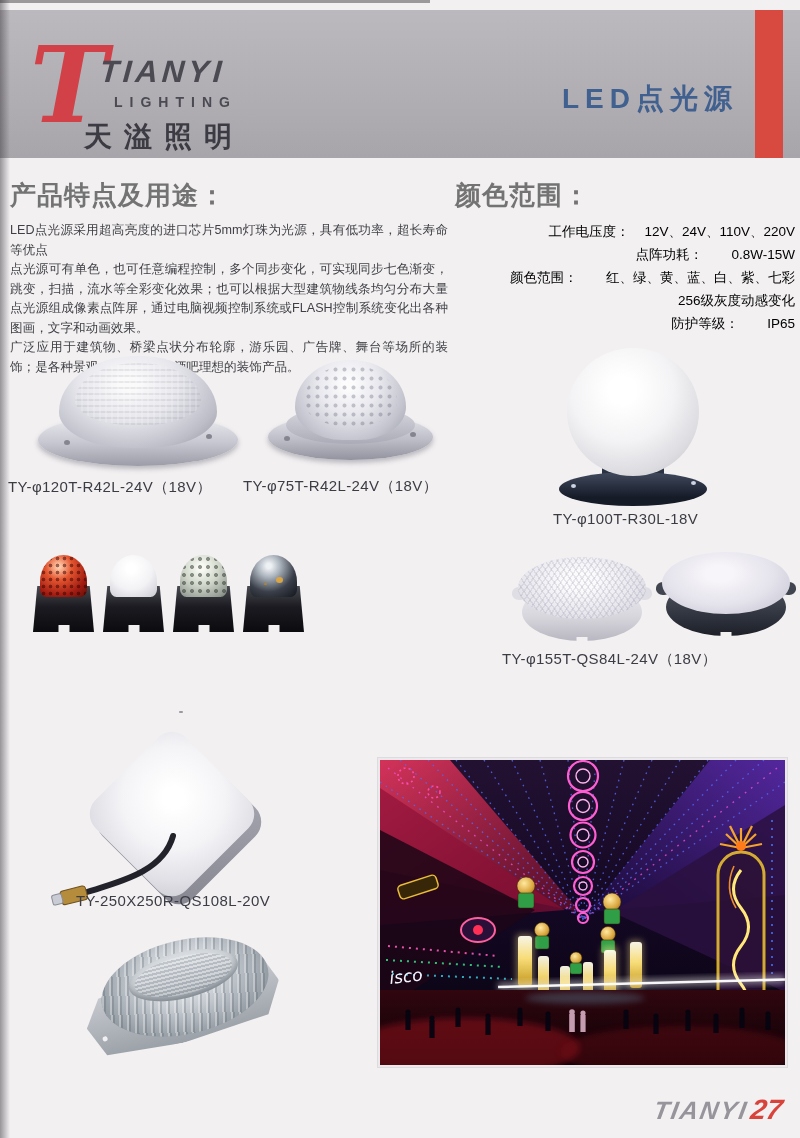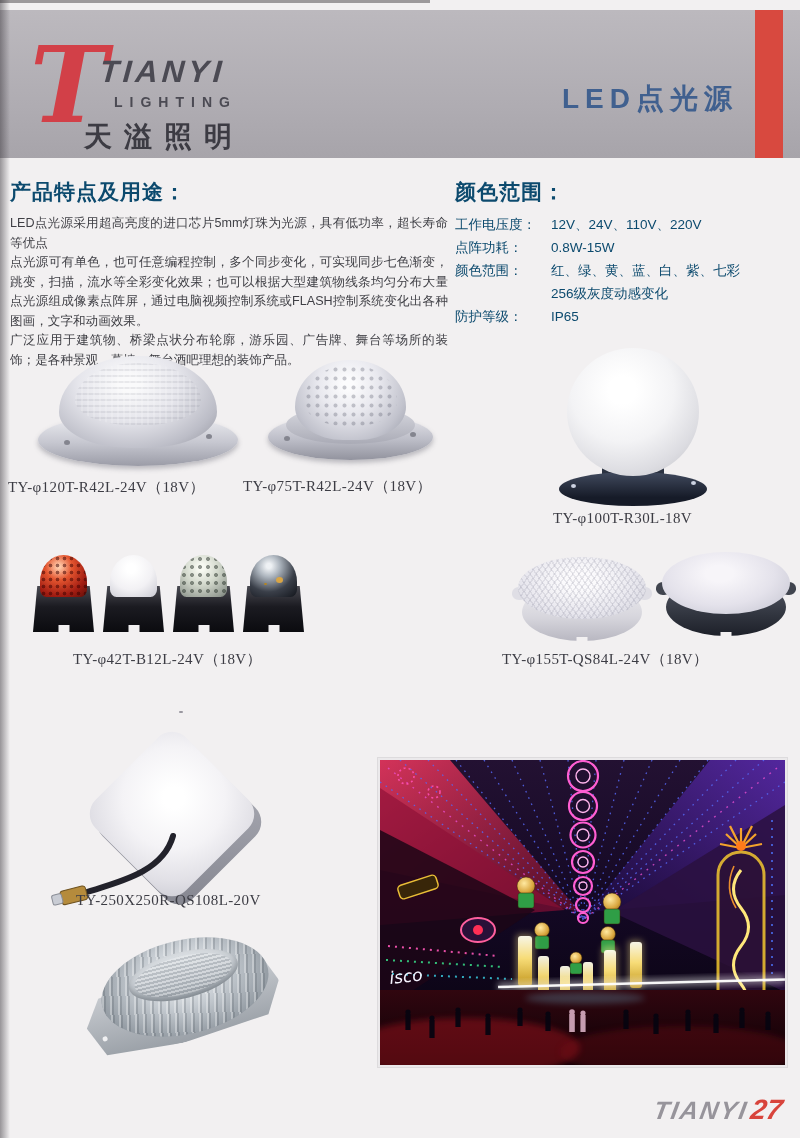--- a/index.html
+++ b/index.html
@@ -20,27 +20,27 @@
   .logo-name{position:absolute;left:72px;top:22px;font-size:31px;font-weight:800;font-style:italic;
              letter-spacing:4px;color:#4b4a53;transform:skewX(-4deg);}
   .logo-sub{position:absolute;left:86px;top:62px;font-size:14px;font-weight:700;letter-spacing:7px;color:#4b4a53;}
   .logo-cn{position:absolute;left:56px;top:86px;font-family:"DejaVu Serif","Liberation Serif",serif;
            font-size:28px;font-weight:700;letter-spacing:12px;color:#3c3b43;}
   .page-title{position:absolute;right:62px;top:70px;font-size:28px;font-weight:700;
               letter-spacing:6px;color:#40608f;}
   
   .features{position:absolute;left:10px;top:178px;width:438px;}
   .params{position:absolute;left:455px;top:178px;width:340px;}
-  .sec-title{font-size:21px;font-weight:700;color:#0c4a6e;letter-spacing:1px;margin:0 0 8px 0;}
+  .sec-title{font-size:26px;font-weight:700;color:#737373;letter-spacing:1px;margin:0 0 8px 0;}
   .features p{margin:0;font-size:12.6px;line-height:1.55;color:#3f3f45;text-align:justify;}
-  .param-row{font-size:13.5px;line-height:1.7;color:#0c4a6e;display:flex;}
+  .param-row{font-size:13.5px;line-height:1.7;color:#000000;display:flex;justify-content:flex-end;}
   .param-label{min-width:96px;}
   .param-row.cont .param-label{min-width:96px;}
   
-  .caption{position:absolute;font-size:15px;color:#3c3c44;letter-spacing:.4px;white-space:nowrap;font-family:Liberation Serif, serif;}
+  .caption{position:absolute;font-size:15px;color:#3c3c44;letter-spacing:.4px;white-space:nowrap;}
   
   .art{position:absolute;}
   
   .p120{left:38px;top:356px;width:200px;height:114px;}
   .p120 .flange{position:absolute;left:0;top:58px;width:200px;height:52px;border-radius:50%;
         background:linear-gradient(180deg,#f0f0f4,#c6c7d0 55%,#9b9ca7);box-shadow:0 3px 5px rgba(80,80,95,.35);}
   .p120 .dome{position:absolute;left:21px;top:0;width:158px;height:92px;border-radius:50% 50% 46% 46%/ 62% 62% 40% 40%;
         background:radial-gradient(ellipse at 44% 30%,#fafafb 8%,#e6e6ec 40%,#bcbdc7 74%,#8f909a 100%);}
   .p120 .dome::after{content:'';position:absolute;inset:8% 10% 25% 10%;border-radius:inherit;opacity:.5;
         background:repeating-linear-gradient(90deg,rgba(255,255,255,.35) 0 2px,transparent 2px 6px),
@@ -222,21 +222,20 @@
       </div>
     <div class="mod">
         <div class="base"></div>
         <div class="cap42 crystal"></div>
       </div>
     <div class="mod">
         <div class="base"></div>
         <div class="cap42 clear"></div>
       </div>
   </div>
-  <div class="caption" style="left:73px;top:650px">TY-φ42T-B12L-24V（18V）</div>
 
   <div class="art p155">
     <div class="puck puckA">
       <div class="pbody"></div>
       <div class="tab" style="left:-6px"></div>
         <div class="tab" style="right:-6px"></div>
       <div class="plens"></div>
         <div class="notch"></div>
     </div>
     <div class="puck puckB">

